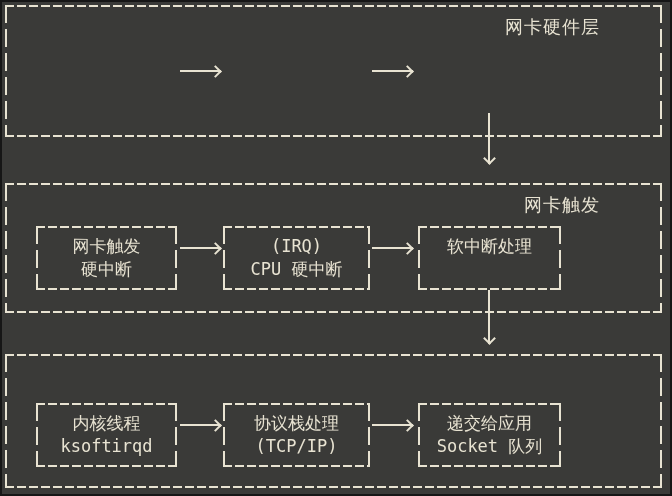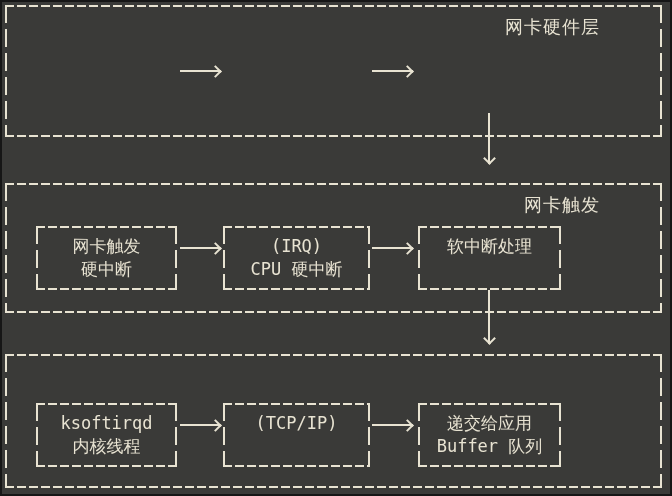--- a/index.html
+++ b/index.html
@@ -121,33 +121,34 @@
     </div>
   </section>
 
   <div class="varrow v2">
     <i class="vshaft"></i>
     <i class="head-d"></i>
   </div>
 
   <section class="panel dashed s3">
     <div class="node dashed col1">
+      <div class="node-line">内核线程</div>
       <div class="node-line">ksoftirqd</div>
-      <div class="node-line">内核线程</div>
     </div>
     <div class="harrow a1">
       <i class="shaft"></i>
       <i class="head-r"></i>
     </div>
     <div class="node dashed col2">
+      <div class="node-line">协议栈处理</div>
       <div class="node-line">(TCP/IP)</div>
     </div>
     <div class="harrow a2">
       <i class="shaft"></i>
       <i class="head-r"></i>
     </div>
     <div class="node dashed col3">
       <div class="node-line">递交给应用</div>
-      <div class="node-line">Buffer 队列</div>
+      <div class="node-line">Socket 队列</div>
     </div>
   </section>
 
 </div>
 
 </body></html>

